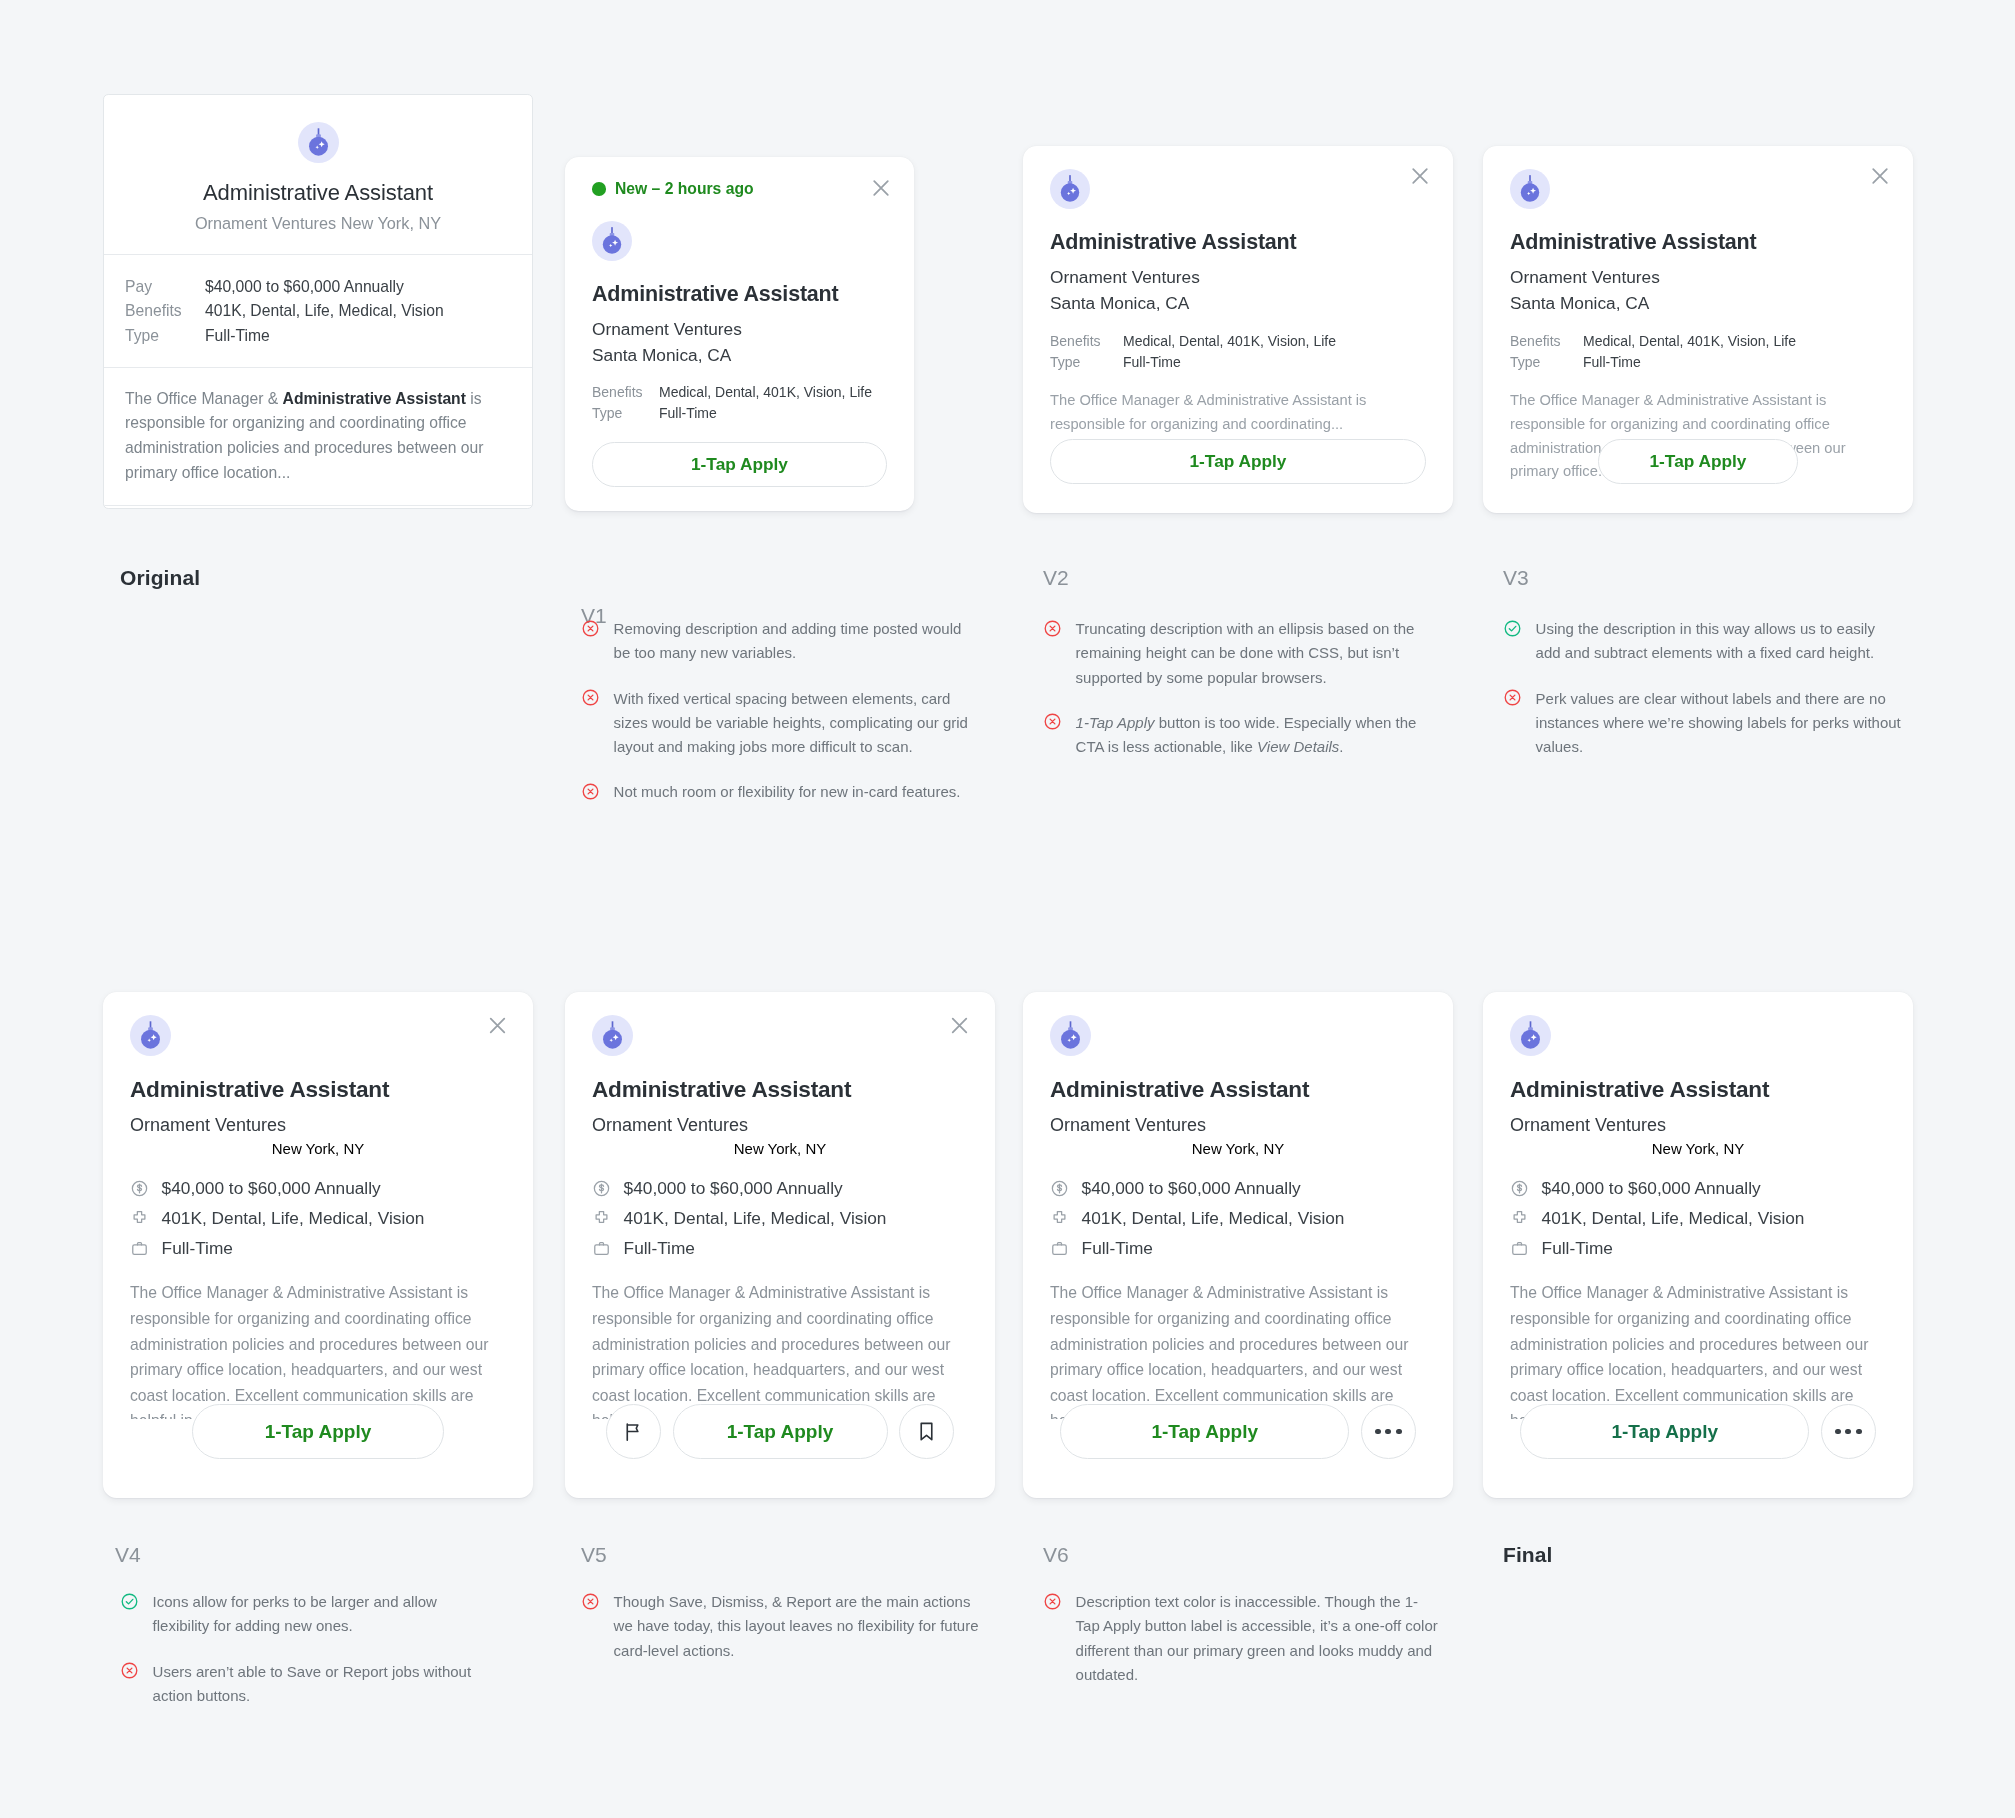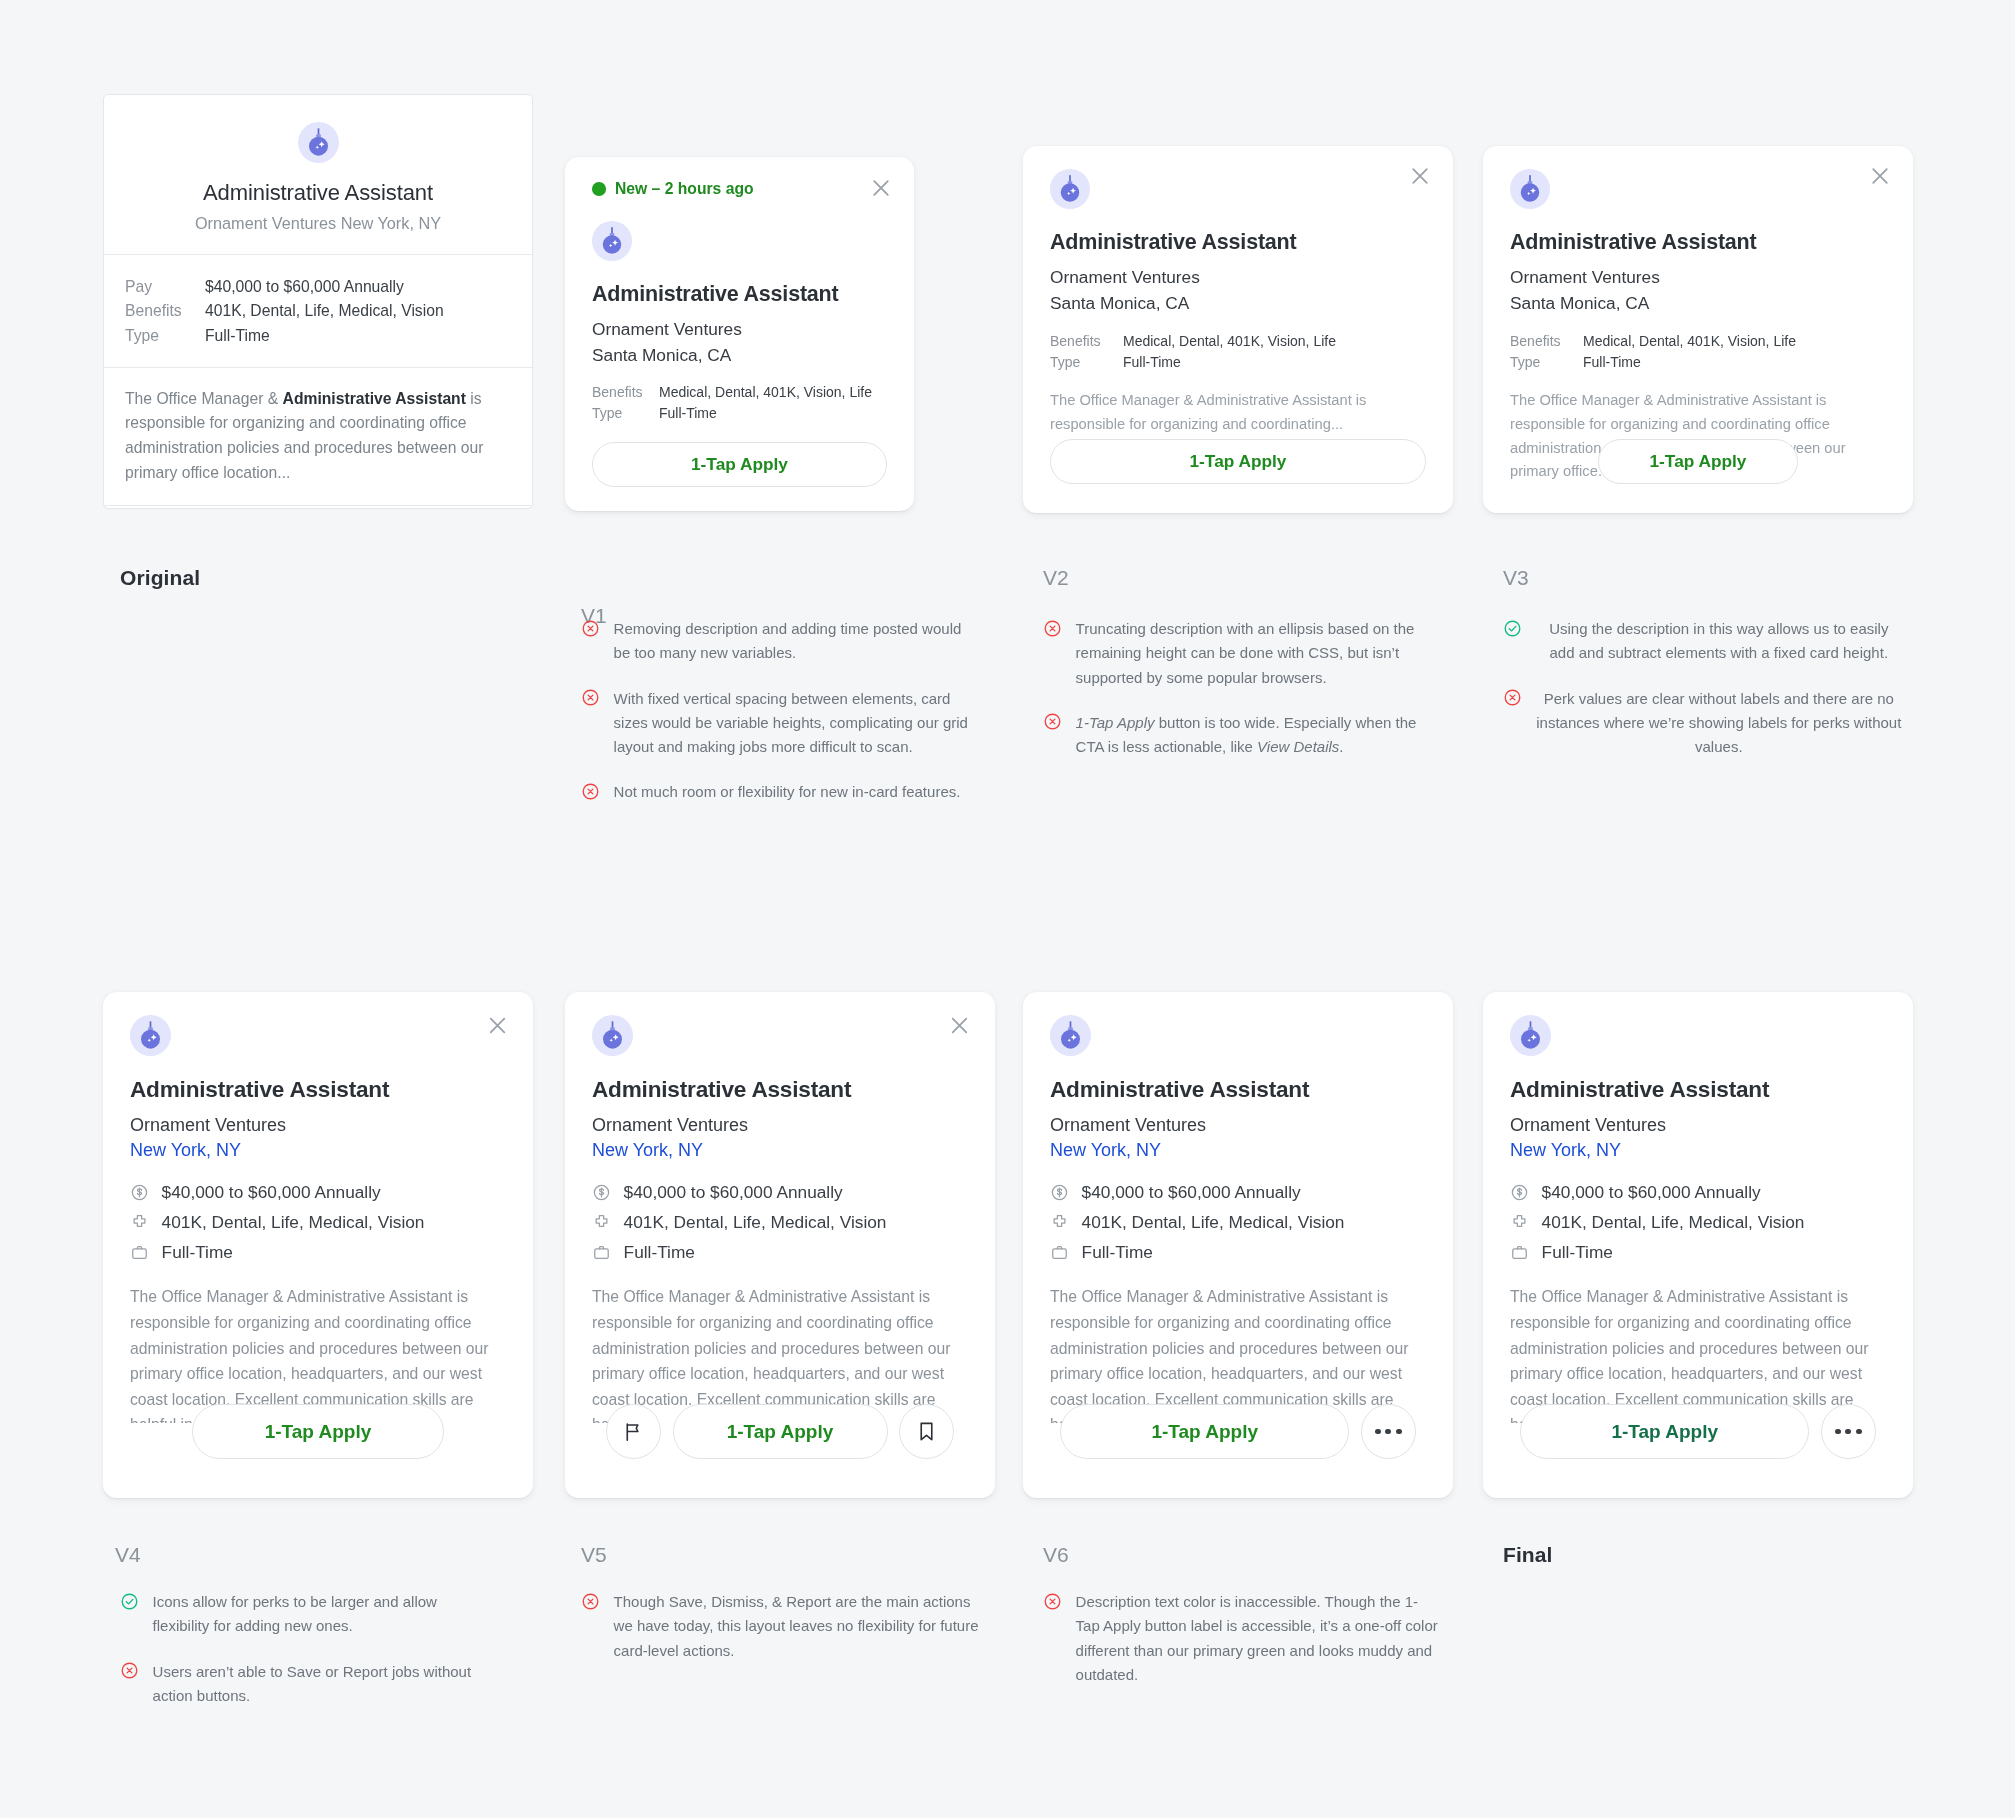--- a/index.html
+++ b/index.html
@@ -86,21 +86,21 @@
 
   
   .bcard { width: 430px; height: 506px; top: 992px; }
   #card-v4 { left: 103px; }
   #card-v5 { left: 565px; }
   #card-v6 { left: 1023px; }
   #card-final { left: 1483px; }
   .bbody { padding: 23px 27px 0; }
   .btitle { font-size: 22.6px; font-weight: 700; color: #2b3137; margin-top: 19px; letter-spacing:-0.2px;}
   .bco { font-size: 18px; color: #353b41; margin-top: 11.5px; }
-  .bloc { font-size: 18px; color: #1d4ed8; margin-top: 4.2px; }
+  .bloc { font-size: 15px; color: #000000; margin-top: 4.2px; text-align: center; }
   .perks { margin-top: 21px; }
   .perk { display:flex; align-items:center; gap: 12.6px; margin-top: 9.4px; }
   .perk:first-child { margin-top: 0; }
   .perk svg { flex: 0 0 auto; display:block; }
   .perk span { font-size: 17.3px; color: #3a4046; }
   .bdesc { margin-top: 21px; font-size: 15.7px; line-height: 1.63; color: #8b9299;
      position: relative; overflow: hidden; }
   .bactions { position:absolute; left:0; right:0; bottom: 39px;
      display:flex; align-items:center; justify-content:center; gap: 11.5px; padding: 0 27px;}
   .roundbtn { width: 55px; height: 55px; border: 0.5px solid #dfe3e6; border-radius: 524px;
@@ -129,21 +129,21 @@
   .l-v1 { left: 581px; top: 566px; margin-top: 38px; }
   .l-v2 { left: 1043px; top: 566px; }
   .l-v3 { left: 1503px; top: 566px; }
   .l-v4 { left: 115px; top: 1543px; }
   .l-v5 { left: 581px; top: 1543px; }
   .l-v6 { left: 1043px; top: 1543px; }
   .l-final { left: 1503px; top: 1543px; }
 
   .n-v1 { left: 581px; top: 617px; }
   .n-v2 { left: 1043px; top: 617px; }
-  .n-v3 { left: 1503px; top: 617px; text-align: center; }
+  .n-v3 { left: 1503px; top: 617px; }
   .n-v4 { left: 120px; top: 1590px; width: 367px;}
   .n-v5 { left: 581px; top: 1590px; }
   .n-v6 { left: 1043px; top: 1590px; }
 </style>
 </head>
 <body>
 
 <div class="stage">
 
   <div class="card" id="card-original">

